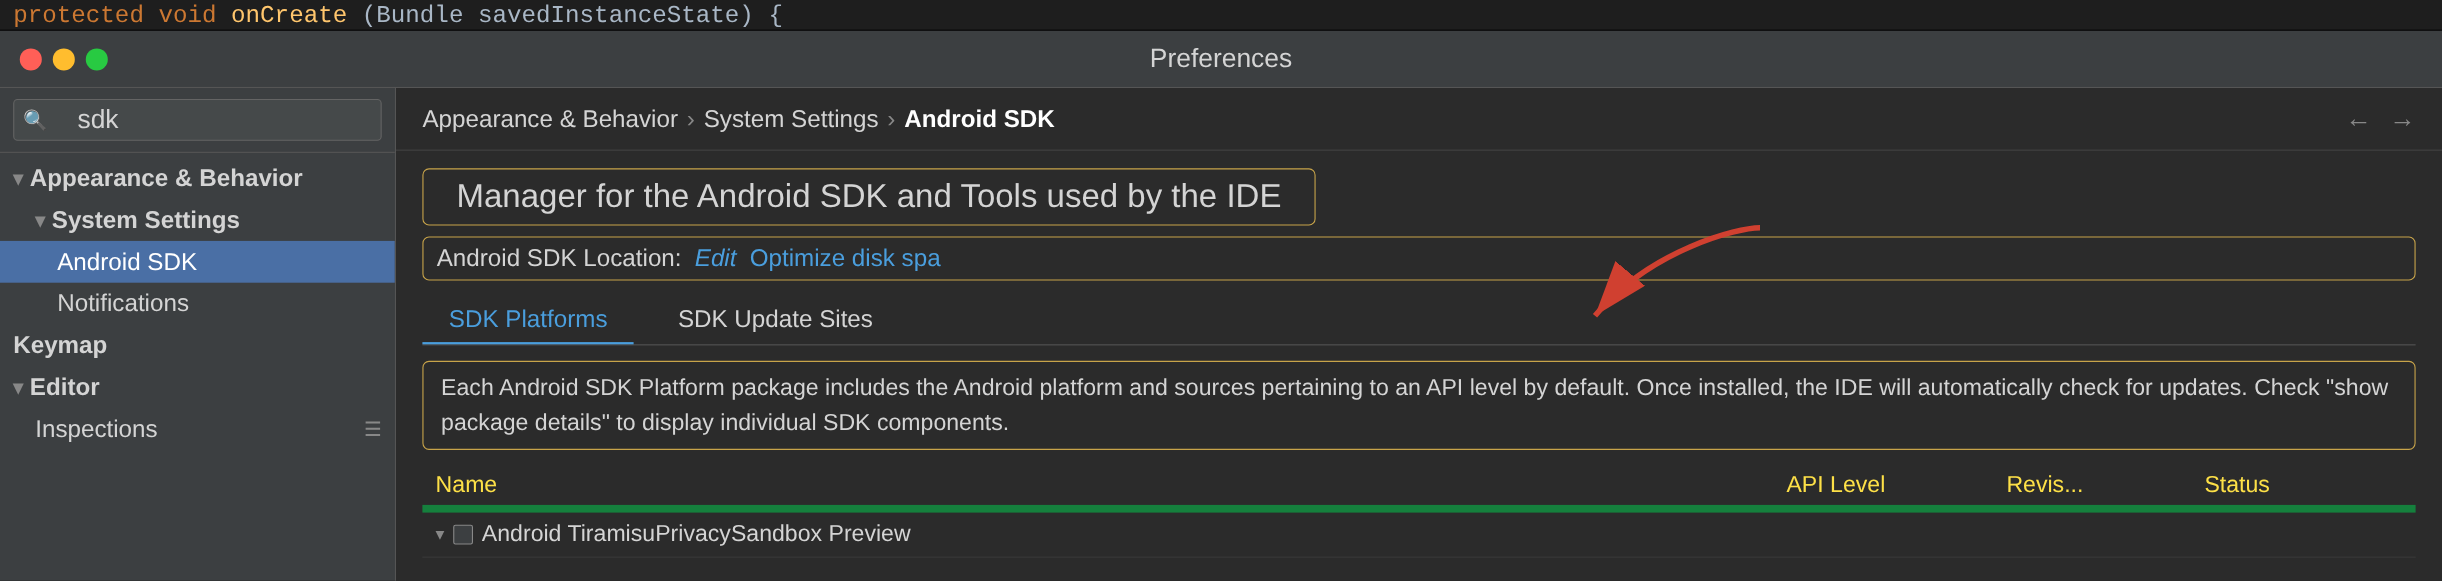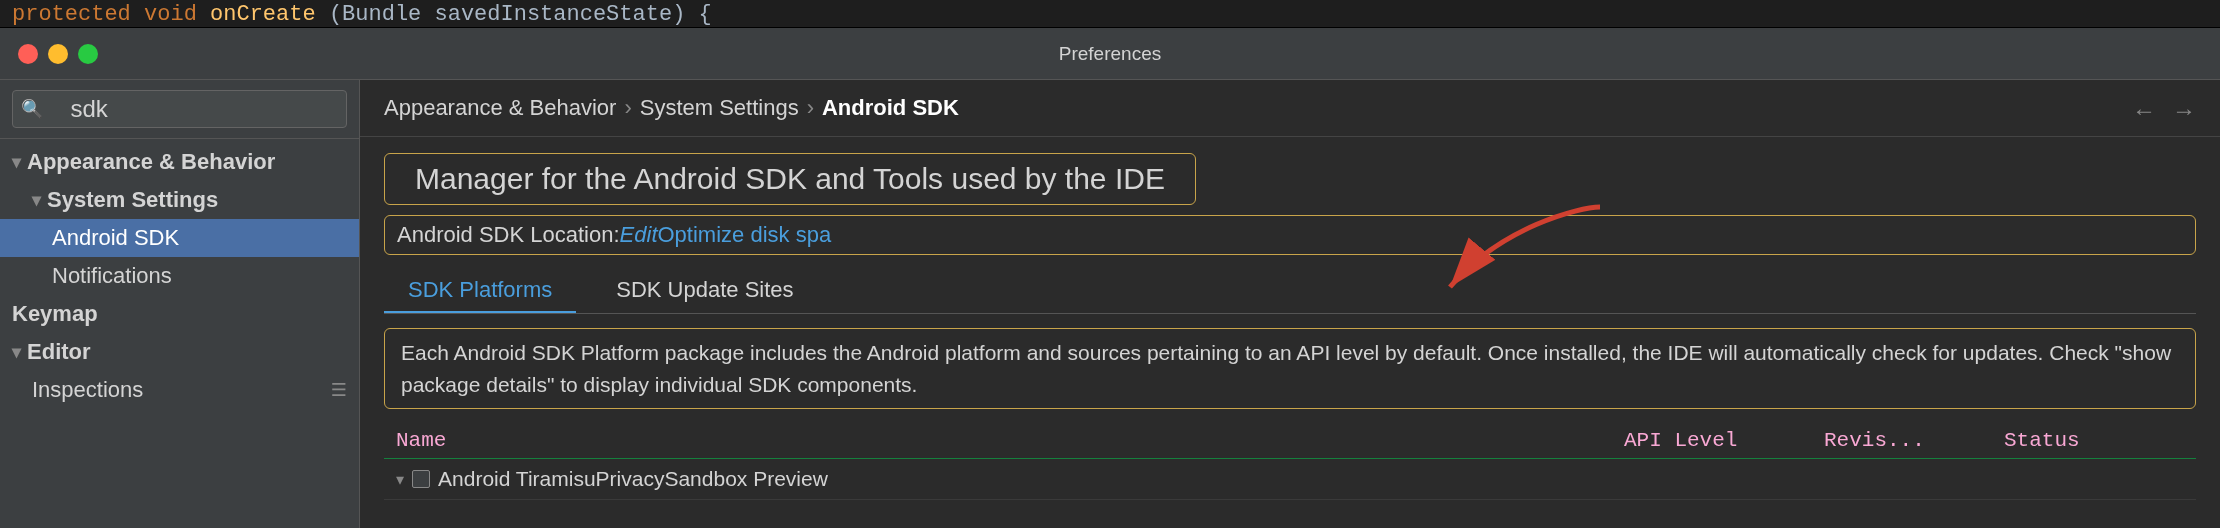--- a/index.html
+++ b/index.html
@@ -49,21 +49,21 @@
     .control-btn {
       width: 20px;
       height: 20px;
       border-radius: 50%;
       border: none;
     }
     .btn-close { background: #ff5f57; }
     .btn-min { background: #ffbd2e; }
     .btn-max { background: #28ca42; }
     .title-bar-text {
-      font-size: 19px;
+      font-size: 24px;
       color: #d4d4d4;
       font-weight: 500;
     }
 
     
     .main-layout {
       display: flex;
       height: calc(528px - 28px - 52px);
     }
 
@@ -170,20 +170,21 @@
       display: inline-block;
       font-size: 30px;
       color: #d4d4d4;
       margin-bottom: 10px;
     }
 
     
     .sdk-location-row {
       display: flex;
       align-items: center;
+      gap: 12px;
       margin-bottom: 14px;
       border: 1.5px solid #c8a44a;
       border-radius: 6px;
       padding: 6px 12px;
     }
     .sdk-location-label { font-size: 22px; color: #d4d4d4; white-space: nowrap; }
     .sdk-location-input {
       flex: 1;
       background: #3c3f41;
       border: none;
@@ -222,25 +223,24 @@
       font-size: 21px;
       color: #d4d4d4;
       line-height: 1.5;
       margin-bottom: 14px;
     }
 
     
     .table-header {
       display: grid;
       grid-template-columns: 1fr 200px 180px 180px;
-      border-bottom: 1px solid #15803d;
+      border-bottom: 7px solid #15803d;
       padding: 6px 12px;
       font-size: 21px;
-      color: #f9a8d4;
-      font-family: Liberation Mono, monospace;
+      color: #fde047;
     }
 
     
     .table-row-item {
       display: grid;
       grid-template-columns: 1fr 200px 180px 180px;
       padding: 8px 12px;
       font-size: 21px;
       color: #d4d4d4;
       align-items: center;

